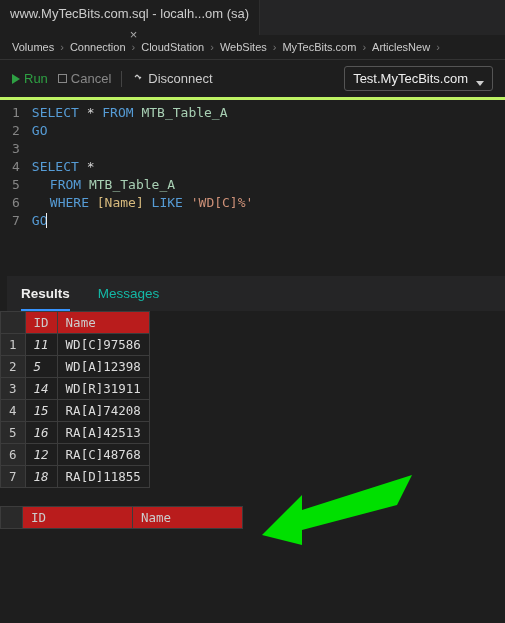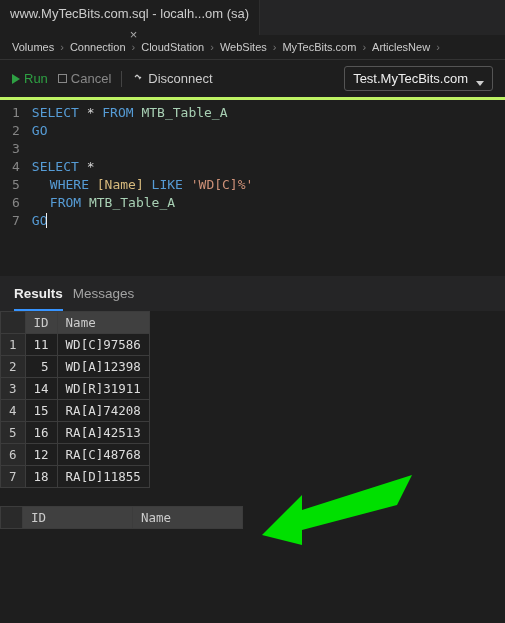--- a/index.html
+++ b/index.html
@@ -58,38 +58,38 @@
   .code { padding: 4px 0 8px 0; }
   .code .line { height: 18px; line-height: 18px; white-space: pre; }
   .kw { color: #569cd6; }
   .op { color: #d4d4d4; }
   .ident { color: #d7ba7d; }
   .str { color: #ce9178; }
   .plain { color: #a8d0b4; }
   .cursor { border-right: 1px solid #eee; margin-left: -1px; }
   .code .indent1 { padding-left: 18px; }
 
-  .tabs2 { display: flex; gap: 10px; padding: 10px 14px 0 14px; background: #252526; }
-  .tab2 { color: #a3a3a3; padding-bottom: 8px; cursor: pointer; font-size: 13.5px; }
+  .tabs2 { display: flex; gap: 28px; padding: 10px 14px 0 14px; background: #252526; margin-left: 7px; }
+  .tab2 { color: #14b8a6; padding-bottom: 8px; cursor: pointer; font-size: 13.5px; }
   .tab2.active { color: #eee; font-weight: 600; border-bottom: 2px solid #3794ff; }
   .grid-wrap { background: #1e1e1e; }
 
   table.grid {
     border-collapse: collapse; font-family: Menlo, Consolas, monospace;
     font-size: 12.5px; color: #ddd;
   }
   table.grid th, table.grid td {
     border: 1px solid #3c3c3c; padding: 3px 8px; text-align: left;
     height: 22px; background: #1e1e1e; white-space: nowrap;
   }
-  table.grid th { background: #404040; font-weight: 400; color: #ccc; }
+  table.grid th { background: #b91c1c; font-weight: 400; color: #ccc; }
   table.grid td.rownum, table.grid th.rownum { background: #2a2a2a; text-align: right; color: #ccc; width: 22px; }
   table.grid.t1 th.id { width: 28px; }
   table.grid.t1 th.name { width: 82px; }
-  table.grid.t1 td.id { text-align: right; }
+  table.grid.t1 td.id { text-align: left; font-style: italic; }
   table.grid.t2 { margin-top: 18px; }
   table.grid.t2 th.id { width: 110px; }
   table.grid.t2 th.name { width: 110px; }
 
   .arrow {
     position: absolute; left: 262px; top: 465px; pointer-events: none;
   }
 </style>
 </head>
 <body>
@@ -149,22 +149,22 @@
       <div>4</div>
       <div>5</div>
       <div>6</div>
       <div>7</div>
   </div>
   <div class="code">
     <div class="line"><span class="kw">SELECT </span><span class="op">*</span><span class="kw"> FROM </span><span class="plain">MTB_Table_A</span></div>
     <div class="line"><span class="kw">GO</span></div>
     <div class="line"></div>
     <div class="line"><span class="kw">SELECT </span><span class="op">*</span></div>
+    <div class="line indent1"><span class="kw">FROM </span><span class="plain">MTB_Table_A</span></div>
     <div class="line indent1"><span class="kw">WHERE </span><span class="ident">[Name]</span><span class="kw"> LIKE </span><span class="str">'WD[C]%'</span></div>
-    <div class="line indent1"><span class="kw">FROM </span><span class="plain">MTB_Table_A</span></div>
     <div class="line"><span class="kw">GO</span><span class="cursor"></span></div>
   </div>
 </div>
 
 <div style="height:38px"></div>
 
 <div class="tabs2">
   <div class="tab2 active">Results</div>
   <div class="tab2">Messages</div>
 </div>

